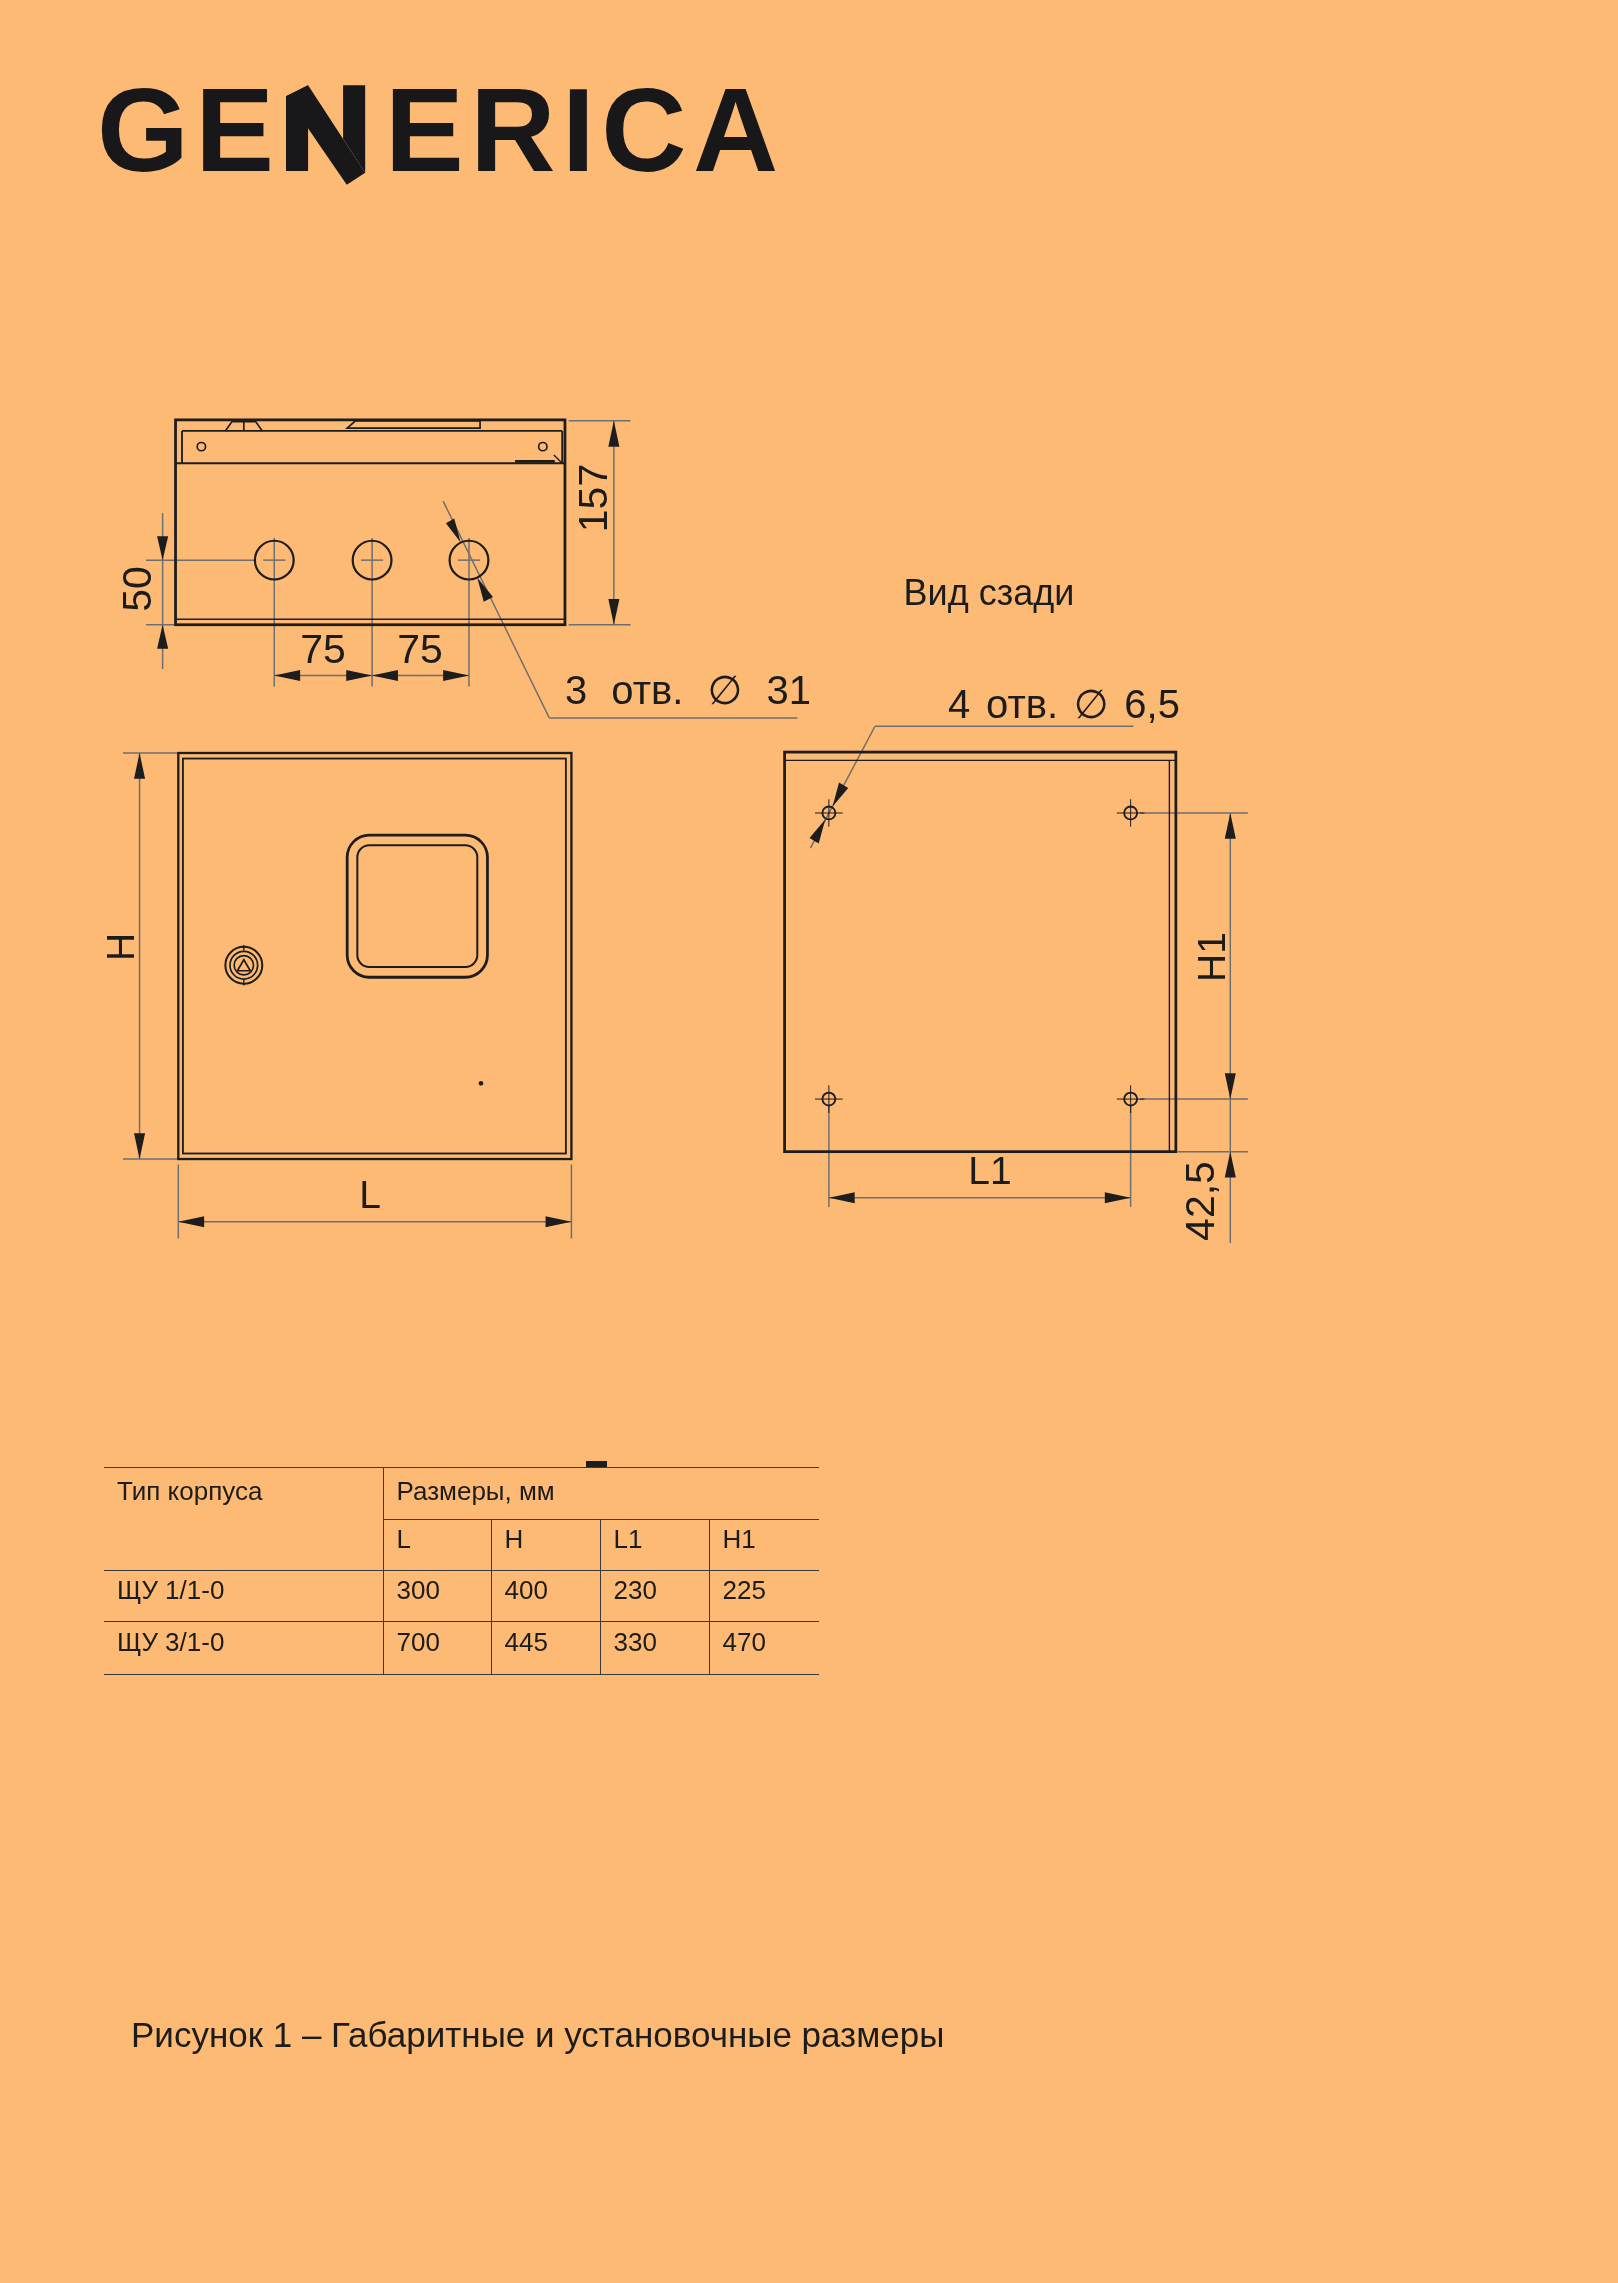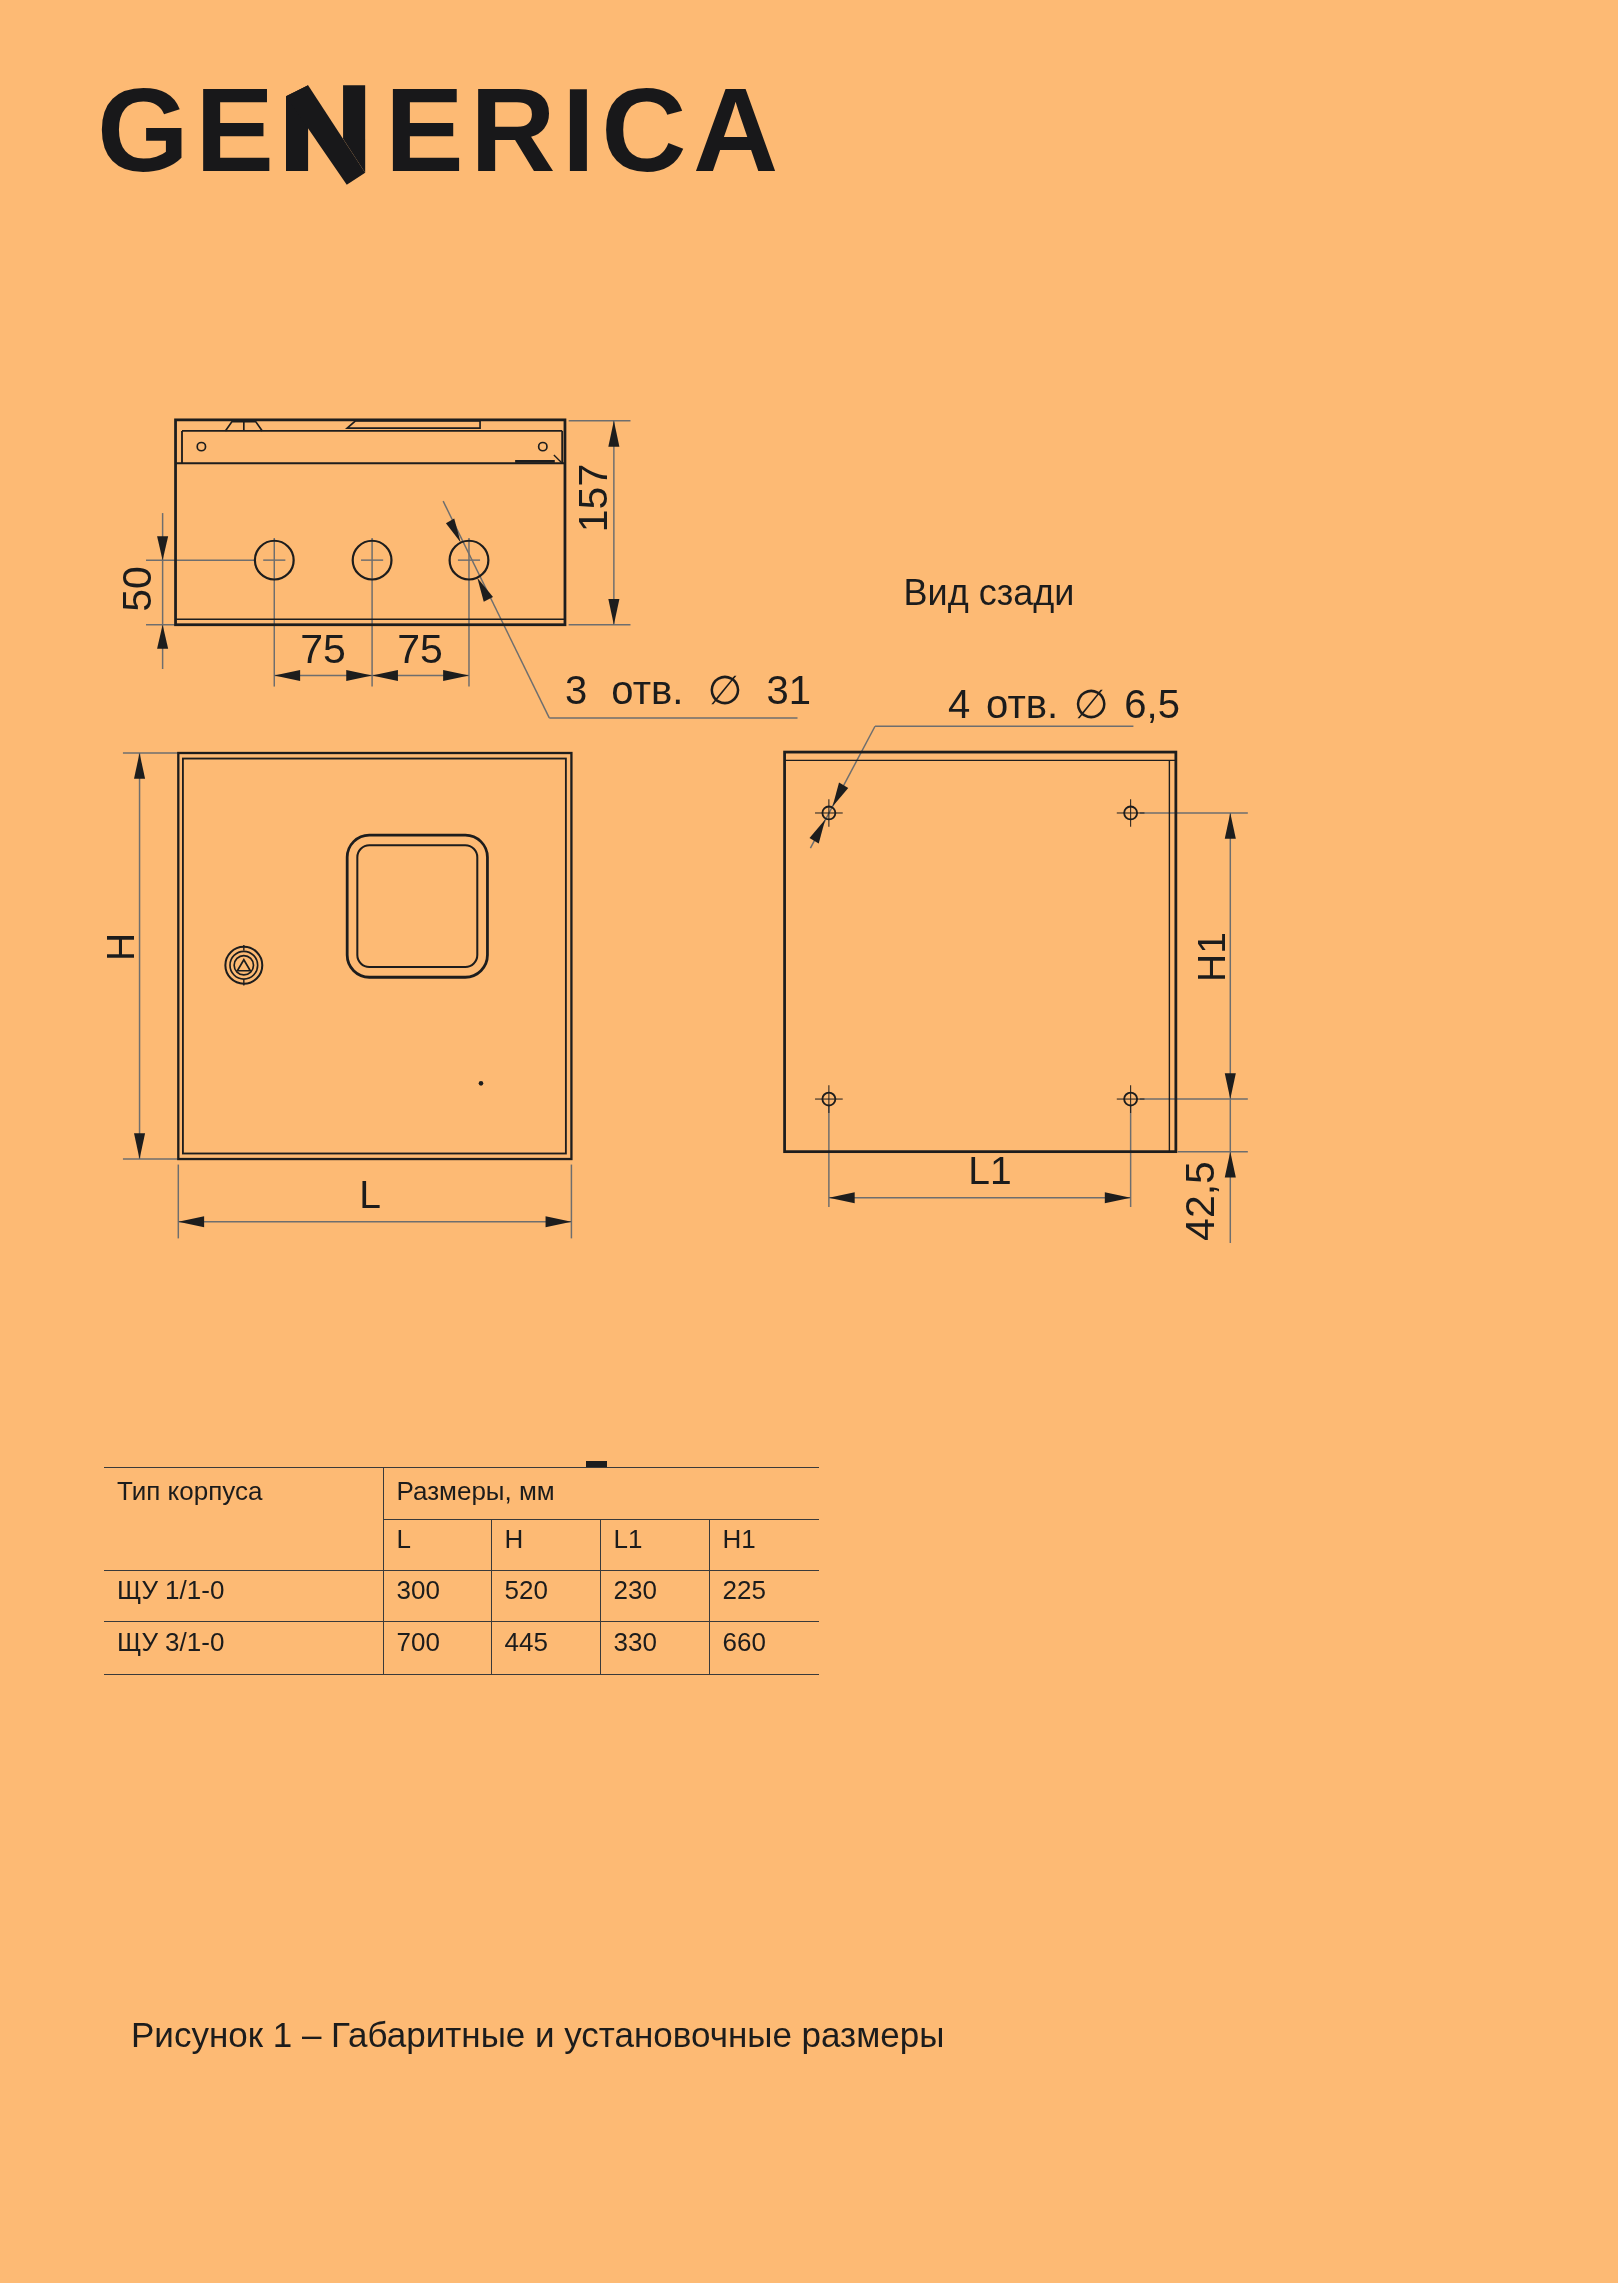--- a/index.html
+++ b/index.html
@@ -241,30 +241,30 @@
       </tr>
       <tr class="sub">
         <td>L</td>
         <td>H</td>
         <td>L1</td>
         <td>H1</td>
       </tr>
       <tr class="data">
         <td>ЩУ 1/1-0</td>
         <td class="val">300</td>
-        <td class="val">520</td>
+        <td class="val">400</td>
         <td class="val">230</td>
         <td class="val">225</td>
       </tr>
       <tr class="data data2">
         <td>ЩУ 3/1-0</td>
         <td class="val">700</td>
         <td class="val">445</td>
         <td class="val">330</td>
-        <td class="val">660</td>
+        <td class="val">470</td>
       </tr>
     </tbody>
   </table>
 
   <div id="caption">Рисунок 1 – Габаритные и установочные размеры</div>
 
 </div>
 
 
 </body></html>

